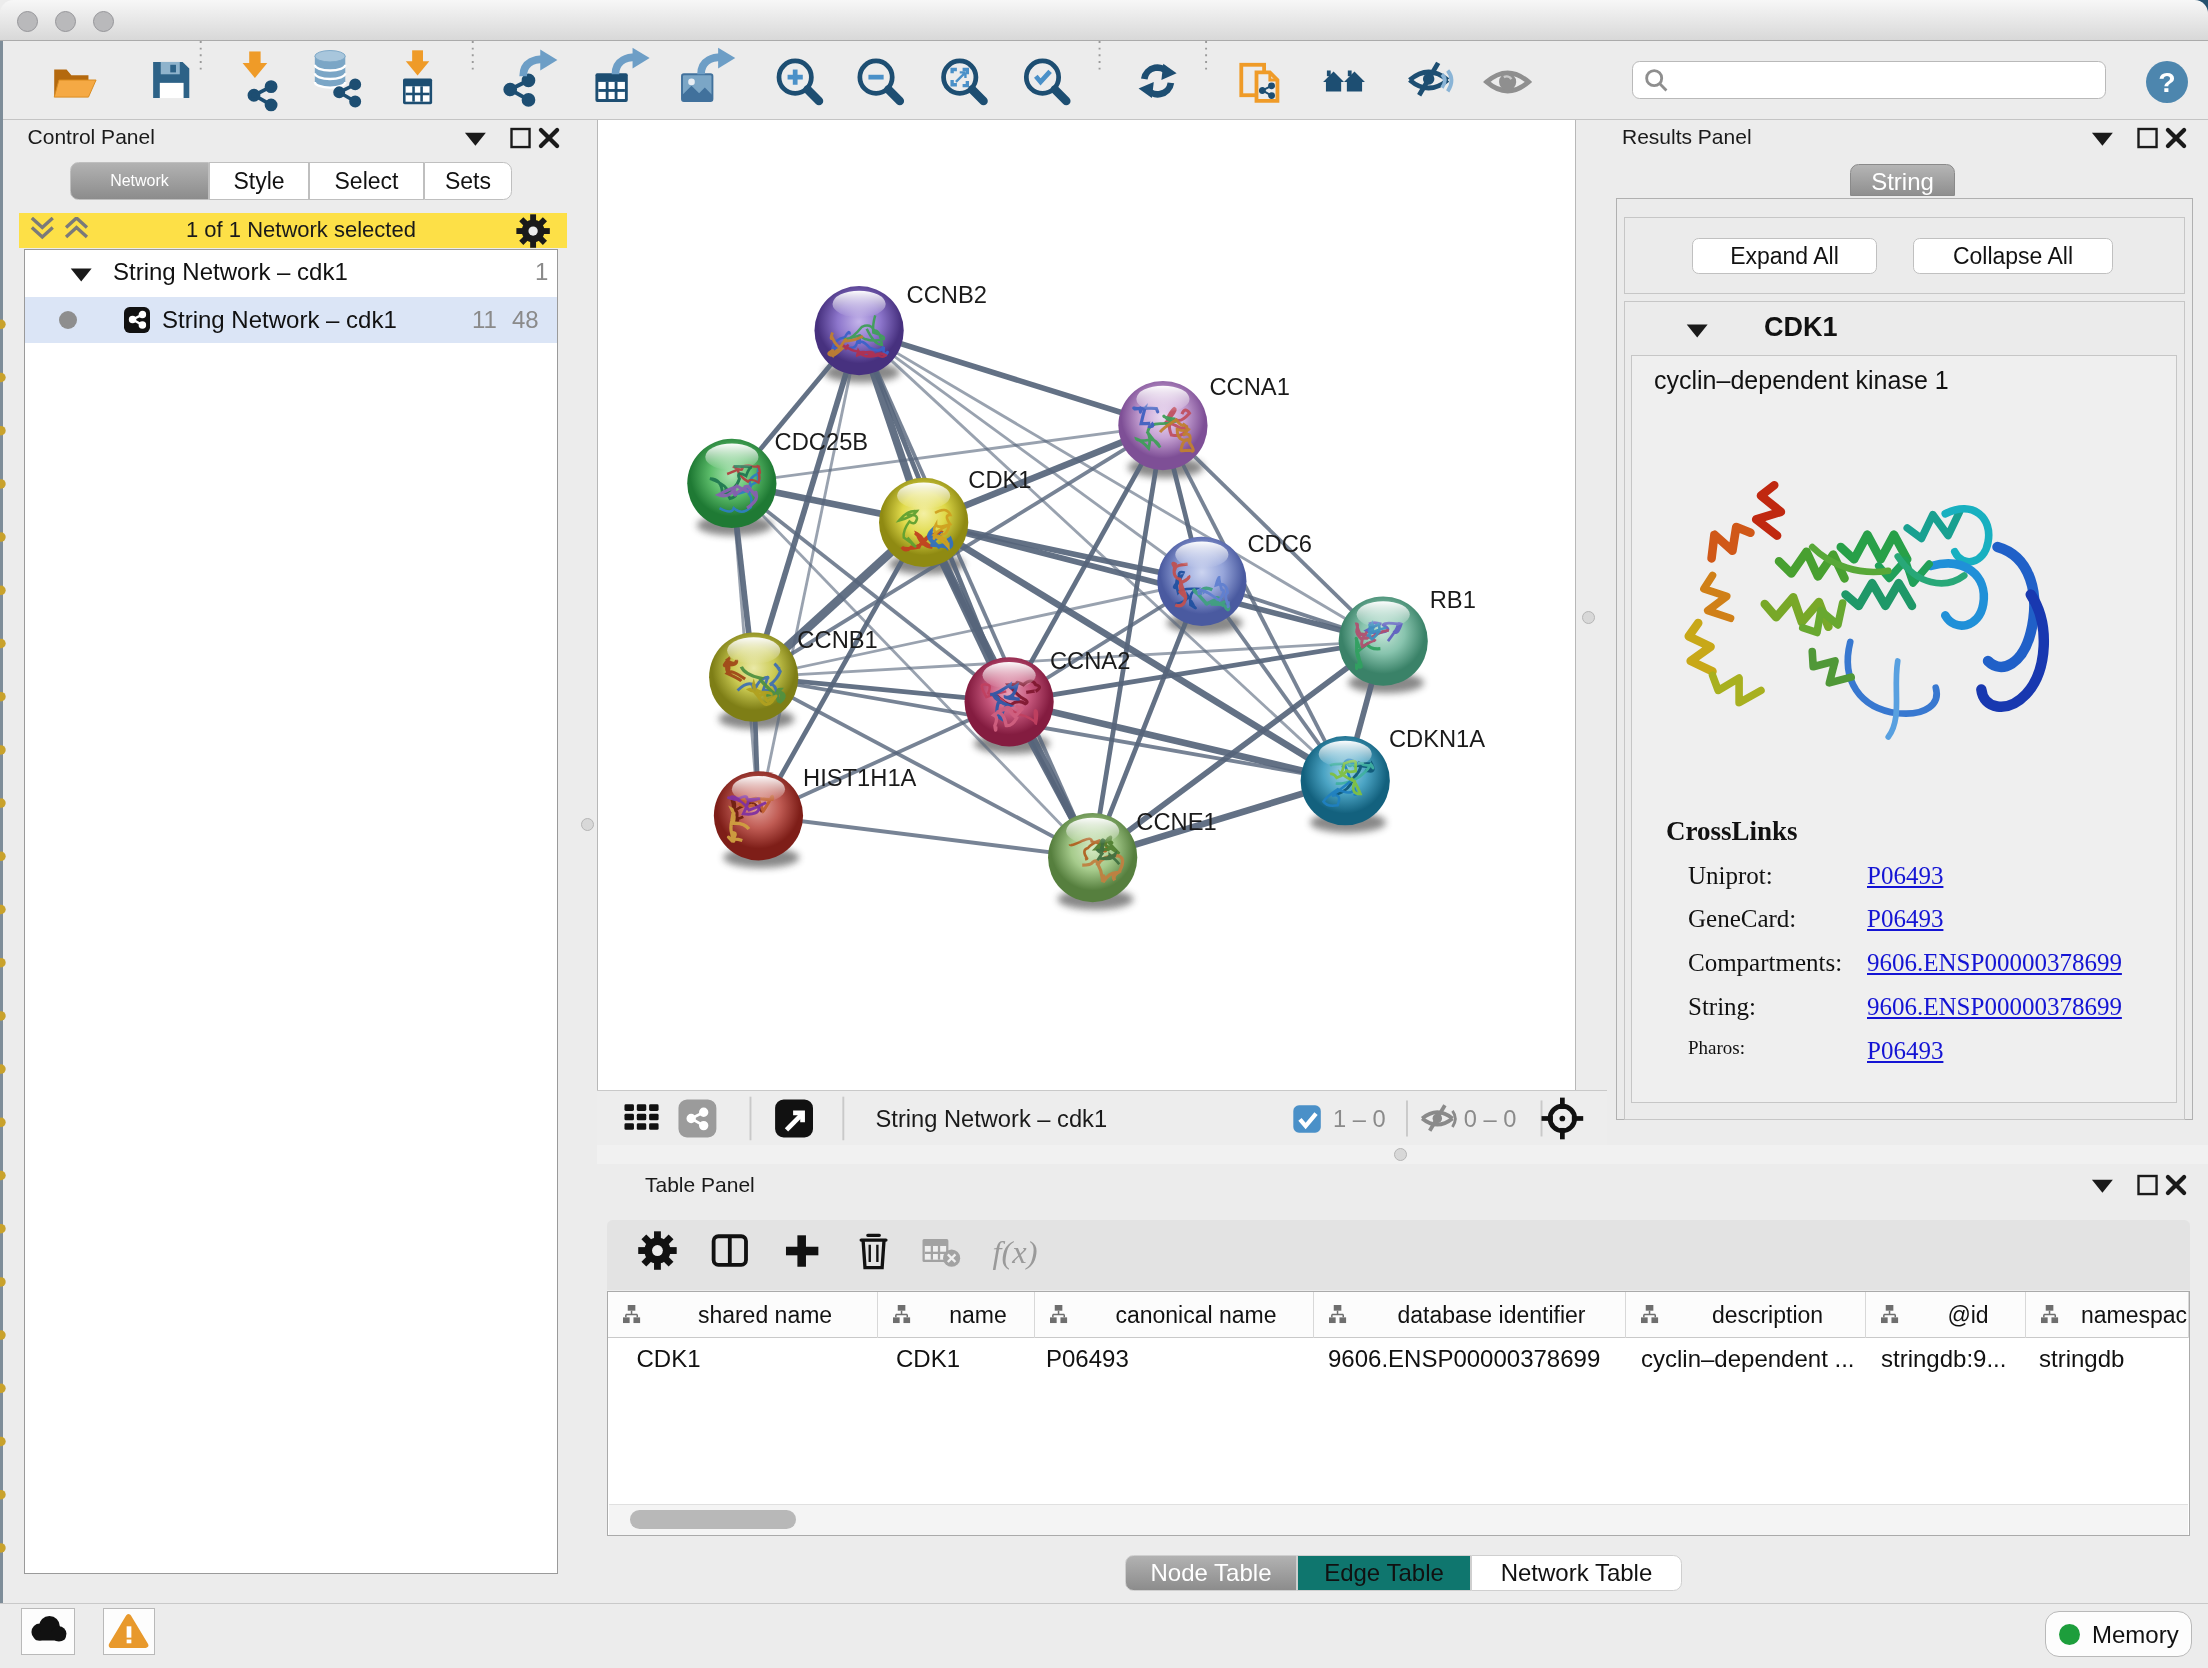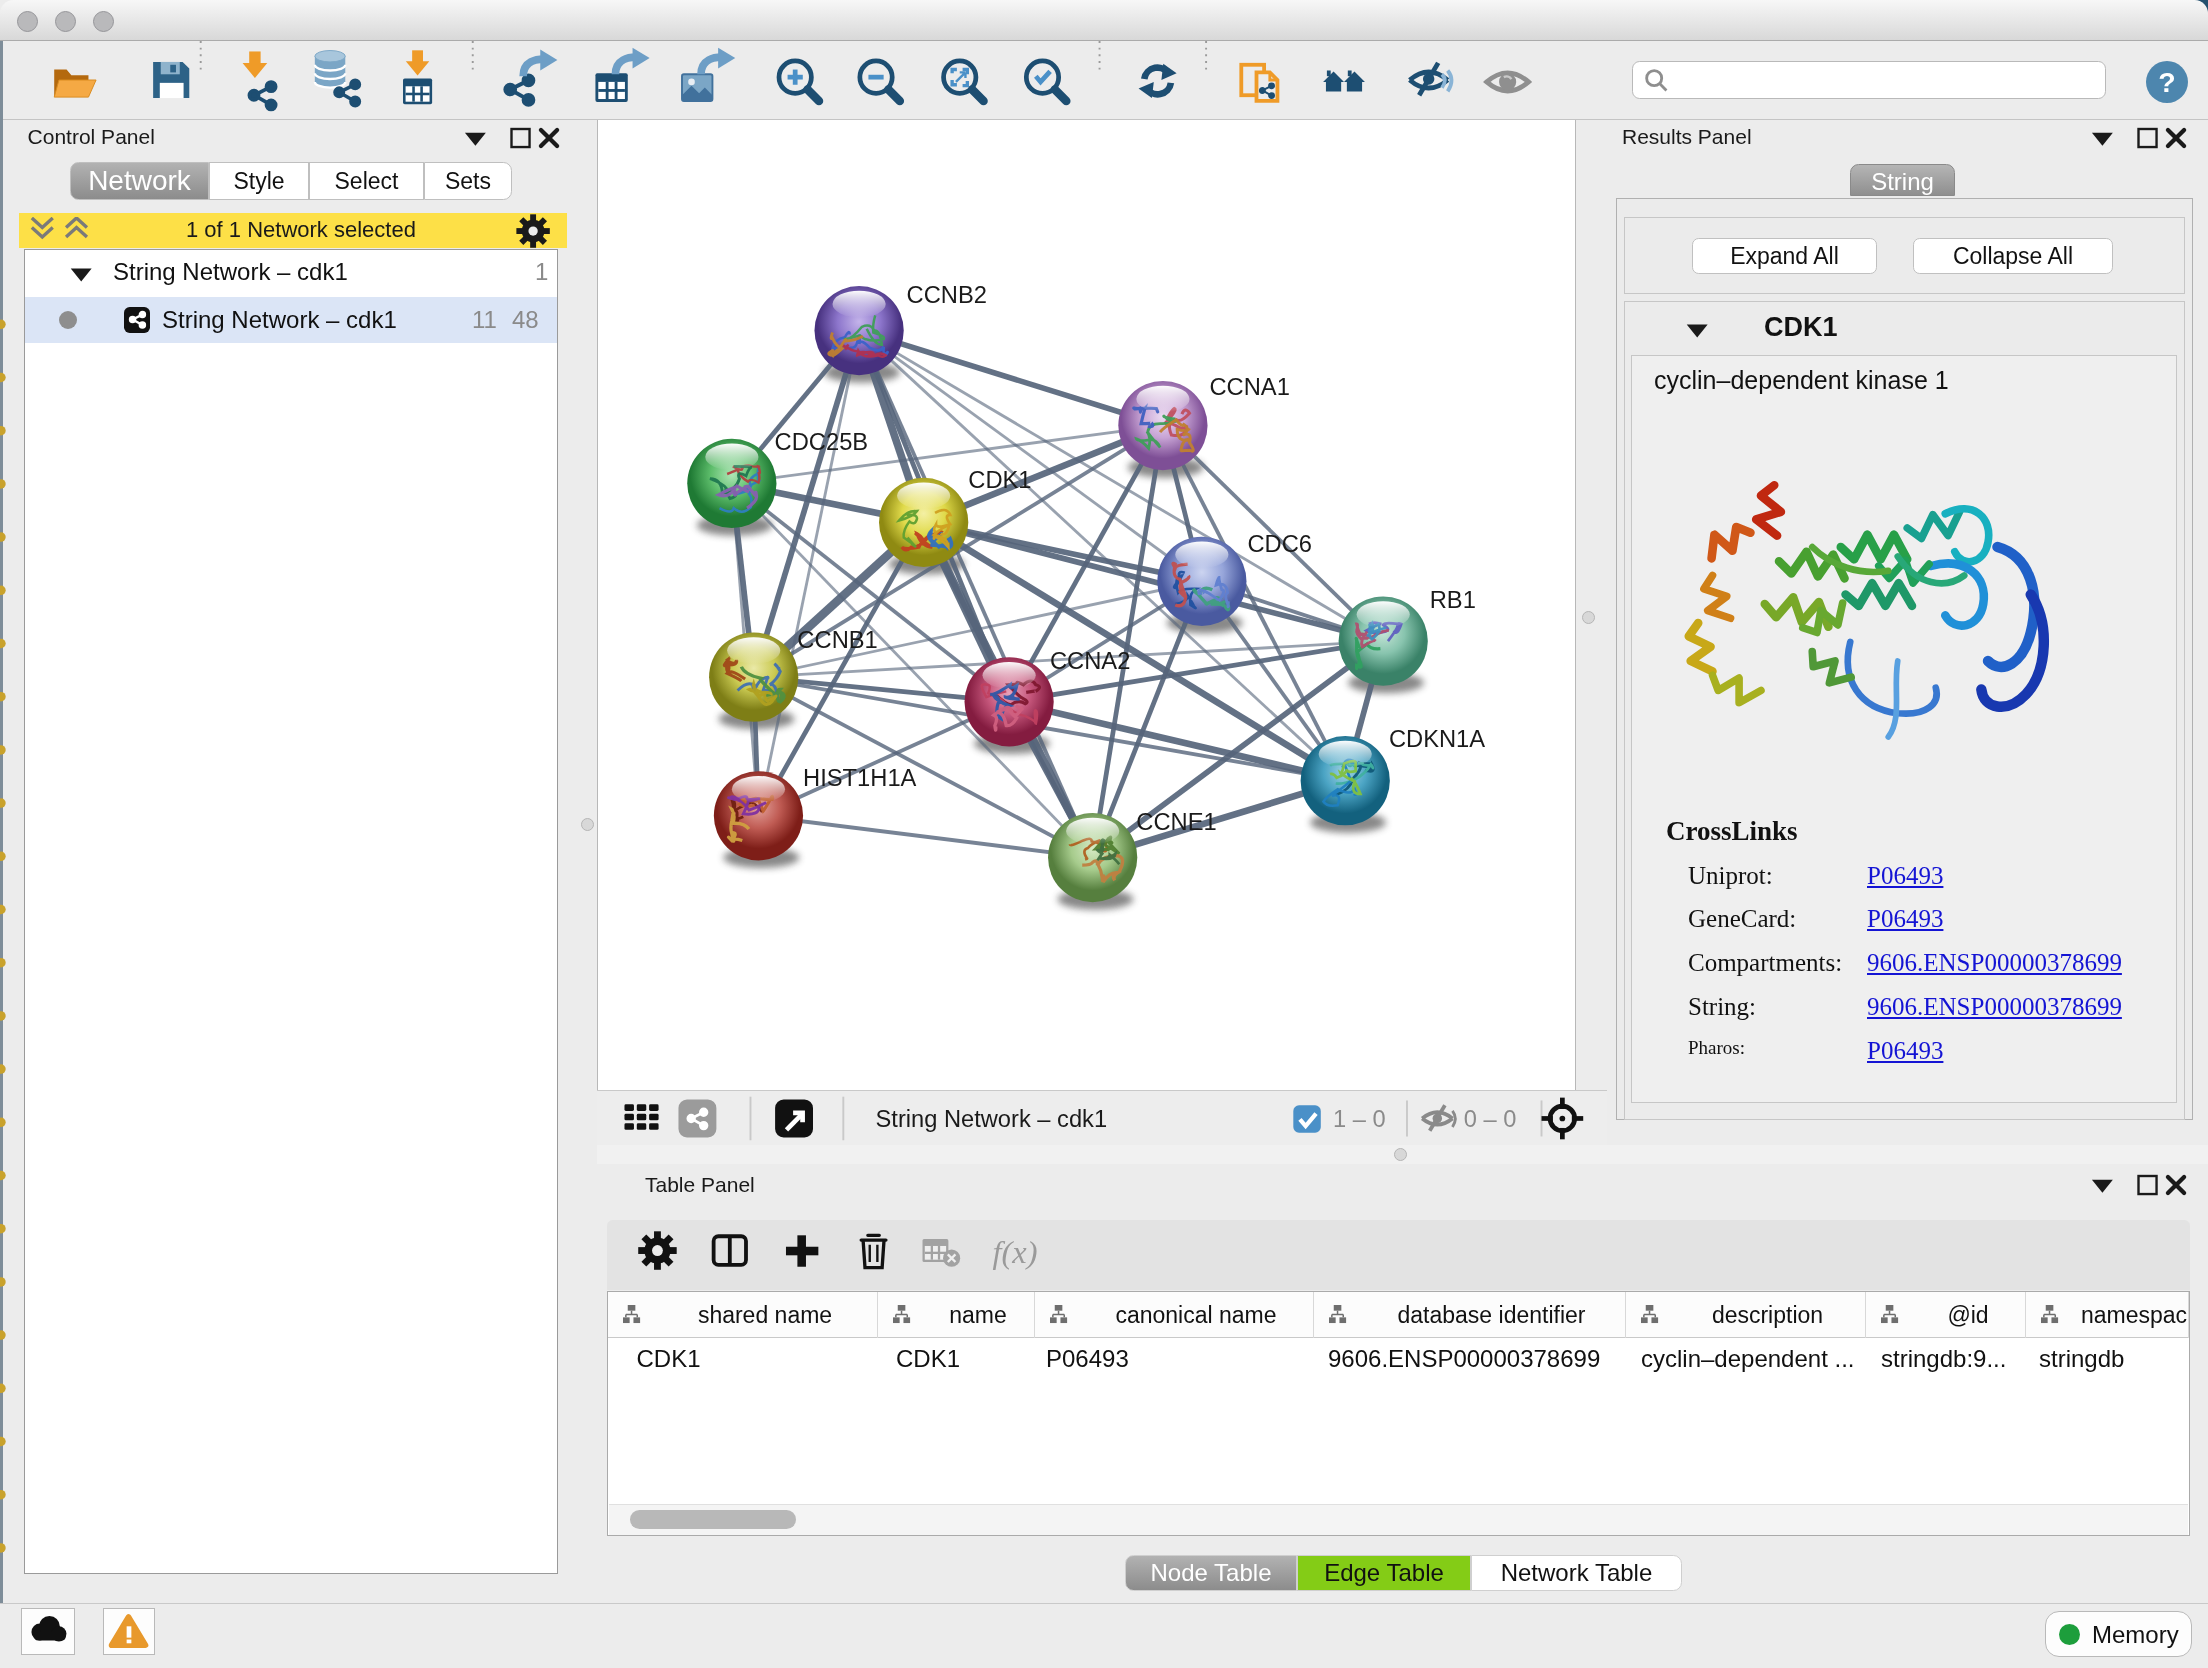--- a/index.html
+++ b/index.html
@@ -201,21 +201,21 @@
   </svg>
 <div class="abs" style="left:27.6px;top:125px;font-size:21px;color:#1a1a1a">Control Panel</div>
 <svg class="abs" width="114" height="27" style="left:464px;top:125px" viewBox="0 0 120 28">
     <path d="M1 7.9 L23 7.9 L12 21.7 Z" fill="#1a1a1a"></path>
     <rect x="50" y="4" width="19" height="19" fill="none" stroke="#1a1a1a" stroke-width="2.5"></rect>
     <g stroke="#1a1a1a" stroke-width="4.5" stroke-linecap="round">
       <line x1="81" y1="5" x2="98" y2="22"></line>
       <line x1="98" y1="5" x2="81" y2="22"></line>
     </g>
   </svg>
-<div class="abs" style="left:70px;top:162px;width:139px;height:38px;border-radius:8.6px 0 0 8.6px;background:linear-gradient(#b2b2b2,#8c8c8c);color:#fff;border:1px solid #bfbfbf;font-size:28px;text-align:center;line-height:36px">Network</div>
+<div class="abs" style="left:70px;top:162px;width:139px;height:38px;border-radius:8.6px 0 0 8.6px;background:linear-gradient(#b2b2b2,#8c8c8c);color:#fff;border:1px solid #bfbfbf;font-size:16px;text-align:center;line-height:36px">Network</div>
 <div class="abs" style="left:209px;top:162px;width:100px;height:38px;background:#fff;color:#111;border:1px solid #bfbfbf;font-size:23px;text-align:center;line-height:36px">Style</div>
 <div class="abs" style="left:309px;top:162px;width:115px;height:38px;background:#fff;color:#111;border:1px solid #bfbfbf;font-size:23px;text-align:center;line-height:36px">Select</div>
 <div class="abs" style="left:424px;top:162px;width:88px;height:38px;border-radius:0 8.6px 8.6px 0;background:#fff;color:#111;border:1px solid #bfbfbf;font-size:23px;text-align:center;line-height:36px">Sets</div>
 <div class="abs" style="left:19px;top:213px;width:548px;height:35px;background:#fde047">
     <div class="abs" style="left:167px;top:3.8px;font-size:22px;color:#1a1a1a">1 of 1 Network selected</div>
   </div>
 <svg class="abs" width="114" height="28.5" style="left:28.5px;top:217px" viewBox="0 0 120 30">
     <g stroke="#7a7a7a" stroke-width="3.5" fill="none">
       <path d="M3 1 L14 11 L25 1"></path>
       <path d="M3 11 L14 21 L25 11"></path>
@@ -763,21 +763,21 @@
     <div class="abs" style="left:438px;top:53px;font-size:24px;color:#111">P06493</div>
     <div class="abs" style="left:720px;top:53px;font-size:24px;color:#111">9606.ENSP00000378699</div>
     <div class="abs" style="left:1033px;top:53px;font-size:24px;color:#111">cyclin–dependent ...</div>
     <div class="abs" style="left:1273px;top:53px;font-size:24px;color:#111">stringdb:9...</div>
     <div class="abs" style="left:1431px;top:53px;font-size:24px;color:#111">stringdb</div>
     <div class="abs" style="left:1px;top:212px;width:1579px;height:31px;background:#f4f4f4;border-top:1px solid #e0e0e0">
       <div class="abs" style="left:21px;top:4.8px;width:166px;height:19px;background:#b8b8b8;border-radius:9.5px"></div>
     </div>
   </div>
 <div class="abs" style="left:1125px;top:1555px;width:172px;height:36px;border-radius:8.6px 0 0 8.6px;background:linear-gradient(#b2b2b2,#8c8c8c);color:#fff;border:1px solid #cfcfcf;font-size:24px;text-align:center;line-height:34px">Node Table</div>
-<div class="abs" style="left:1297px;top:1555px;width:174px;height:36px;background:#84cc16;color:#111;border:1px solid #cfcfcf;font-size:24px;text-align:center;line-height:34px">Edge Table</div>
+<div class="abs" style="left:1297px;top:1555px;width:174px;height:36px;background:#0f766e;color:#111;border:1px solid #cfcfcf;font-size:24px;text-align:center;line-height:34px">Edge Table</div>
 <div class="abs" style="left:1471px;top:1555px;width:211px;height:36px;border-radius:0 8.6px 8.6px 0;background:#fff;color:#111;border:1px solid #cfcfcf;font-size:24px;text-align:center;line-height:34px">Network Table</div>
 <div class="abs" style="left:0;top:1603px;width:2208px;height:66px;background:#ececec;border-top:1px solid #c9c9c9"></div>
 <div class="abs" style="left:21px;top:1608px;width:54px;height:47px;background:#fdfdfd;border:1px solid #b9b9b9"><svg width="52" height="45" viewBox="0 0 55 47">
       <g transform="translate(27,22)" fill="#111">
         <circle cx="-8" cy="2" r="9"></circle>
         <circle cx="2" cy="-4" r="11"></circle>
         <circle cx="12" cy="4" r="8"></circle>
         <rect x="-14" y="2" width="33" height="9" rx="4"></rect>
       </g>
     </svg></div>

